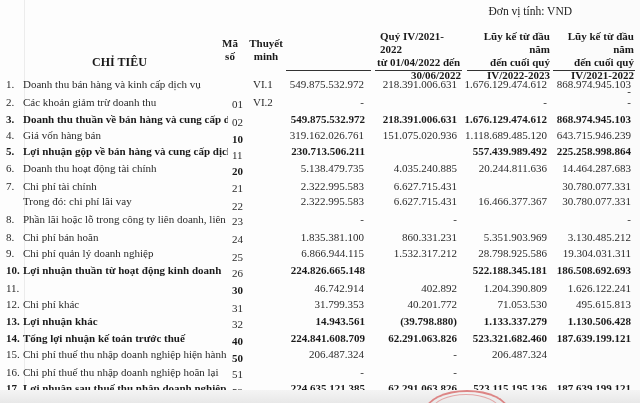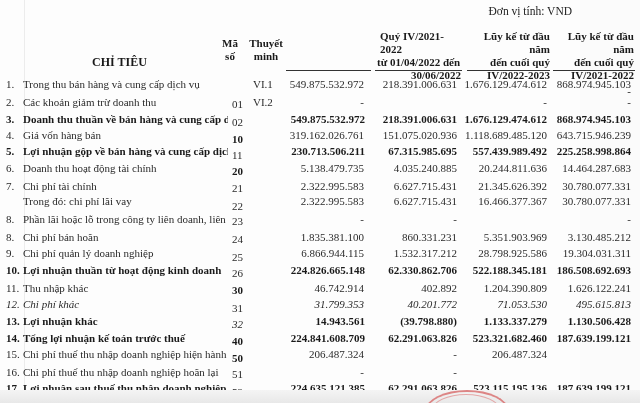--- a/index.html
+++ b/index.html
@@ -108,21 +108,21 @@
   <div class="hdr-line l1"></div>
   <div class="hdr-line l2"></div>
   <div class="hdr-line l3"></div>
   <div class="hdr-line l4"></div>
 
   <div class="dash-extra">-</div>
 
   <div id="rows">
       <div class="row normal" style="top: 76px;">
         <span class="no">1.</span>
-        <span class="name">Trong thu bán hàng và cung cấp dịch vụ</span>
+        <span class="name">Doanh thu bán hàng và kinh cấp dịch vụ</span>
         <span class="code">01</span>
         <span class="note">VI.1</span>
         <span class="v v1">549.875.532.972</span>
         <span class="v v2">218.391.006.631</span>
         <span class="v v3">1.676.129.474.612</span>
         <span class="v v4">868.974.945.103</span>
       </div>
       <div class="row normal" style="top: 94px;">
         <span class="no">2.</span>
         <span class="name">Các khoản giảm trừ doanh thu</span>
@@ -152,42 +152,40 @@
         <span class="v v2">151.075.020.936</span>
         <span class="v v3">1.118.689.485.120</span>
         <span class="v v4">643.715.946.239</span>
       </div>
       <div class="row bold" style="top: 143px;">
         <span class="no">5.</span>
         <span class="name">Lợi nhuận gộp về bán hàng và cung cấp dịch vụ</span>
         <span class="code">20</span>
         <span class="note"></span>
         <span class="v v1">230.713.506.211</span>
-        <span class="v v2">67.315.985.695</span>
         <span class="v v3">557.439.989.492</span>
         <span class="v v4">225.258.998.864</span>
       </div>
       <div class="row normal" style="top: 160px;">
         <span class="no">6.</span>
         <span class="name">Doanh thu hoạt động tài chính</span>
         <span class="code">21</span>
         <span class="note"></span>
         <span class="v v1">5.138.479.735</span>
         <span class="v v2">4.035.240.885</span>
         <span class="v v3">20.244.811.636</span>
         <span class="v v4">14.464.287.683</span>
       </div>
       <div class="row normal" style="top: 178px;">
         <span class="no">7.</span>
         <span class="name">Chi phí tài chính</span>
         <span class="code">22</span>
         <span class="note"></span>
         <span class="v v1">2.322.995.583</span>
         <span class="v v2">6.627.715.431</span>
-        <span class="v v3">21.345.626.392</span>
         <span class="v v4">30.780.077.331</span>
       </div>
       <div class="row normal" style="top: 193px;">
         <span class="no"></span>
         <span class="name">Trong đó: chi phí lãi vay</span>
         <span class="code">23</span>
         <span class="note"></span>
         <span class="v v1">2.322.995.583</span>
         <span class="v v2">6.627.715.431</span>
         <span class="v v3">16.466.377.367</span>
@@ -222,35 +220,33 @@
         <span class="v v2">1.532.317.212</span>
         <span class="v v3">28.798.925.586</span>
         <span class="v v4">19.304.031.311</span>
       </div>
       <div class="row bold" style="top: 262px;">
         <span class="no">10.</span>
         <span class="name">Lợi nhuận thuần từ hoạt động kinh doanh</span>
         <span class="code">30</span>
         <span class="note"></span>
         <span class="v v1">224.826.665.148</span>
-        <span class="v v2">62.330.862.706</span>
         <span class="v v3">522.188.345.181</span>
         <span class="v v4">186.508.692.693</span>
       </div>
       <div class="row normal" style="top: 280px;">
         <span class="no">11.</span>
-        <span class="name">Thu nhập khác</span>
         <span class="code">31</span>
         <span class="note"></span>
         <span class="v v1">46.742.914</span>
         <span class="v v2">402.892</span>
         <span class="v v3">1.204.390.809</span>
         <span class="v v4">1.626.122.241</span>
       </div>
-      <div class="row normal" style="top: 296px; font-style: italic;">
+      <div class="row normal" style="top: 296px;">
         <span class="no">12.</span>
         <span class="name">Chi phí khác</span>
         <span class="code">32</span>
         <span class="note"></span>
         <span class="v v1">31.799.353</span>
         <span class="v v2">40.201.772</span>
         <span class="v v3">71.053.530</span>
         <span class="v v4">495.615.813</span>
       </div>
       <div class="row bold" style="top: 313px;">

